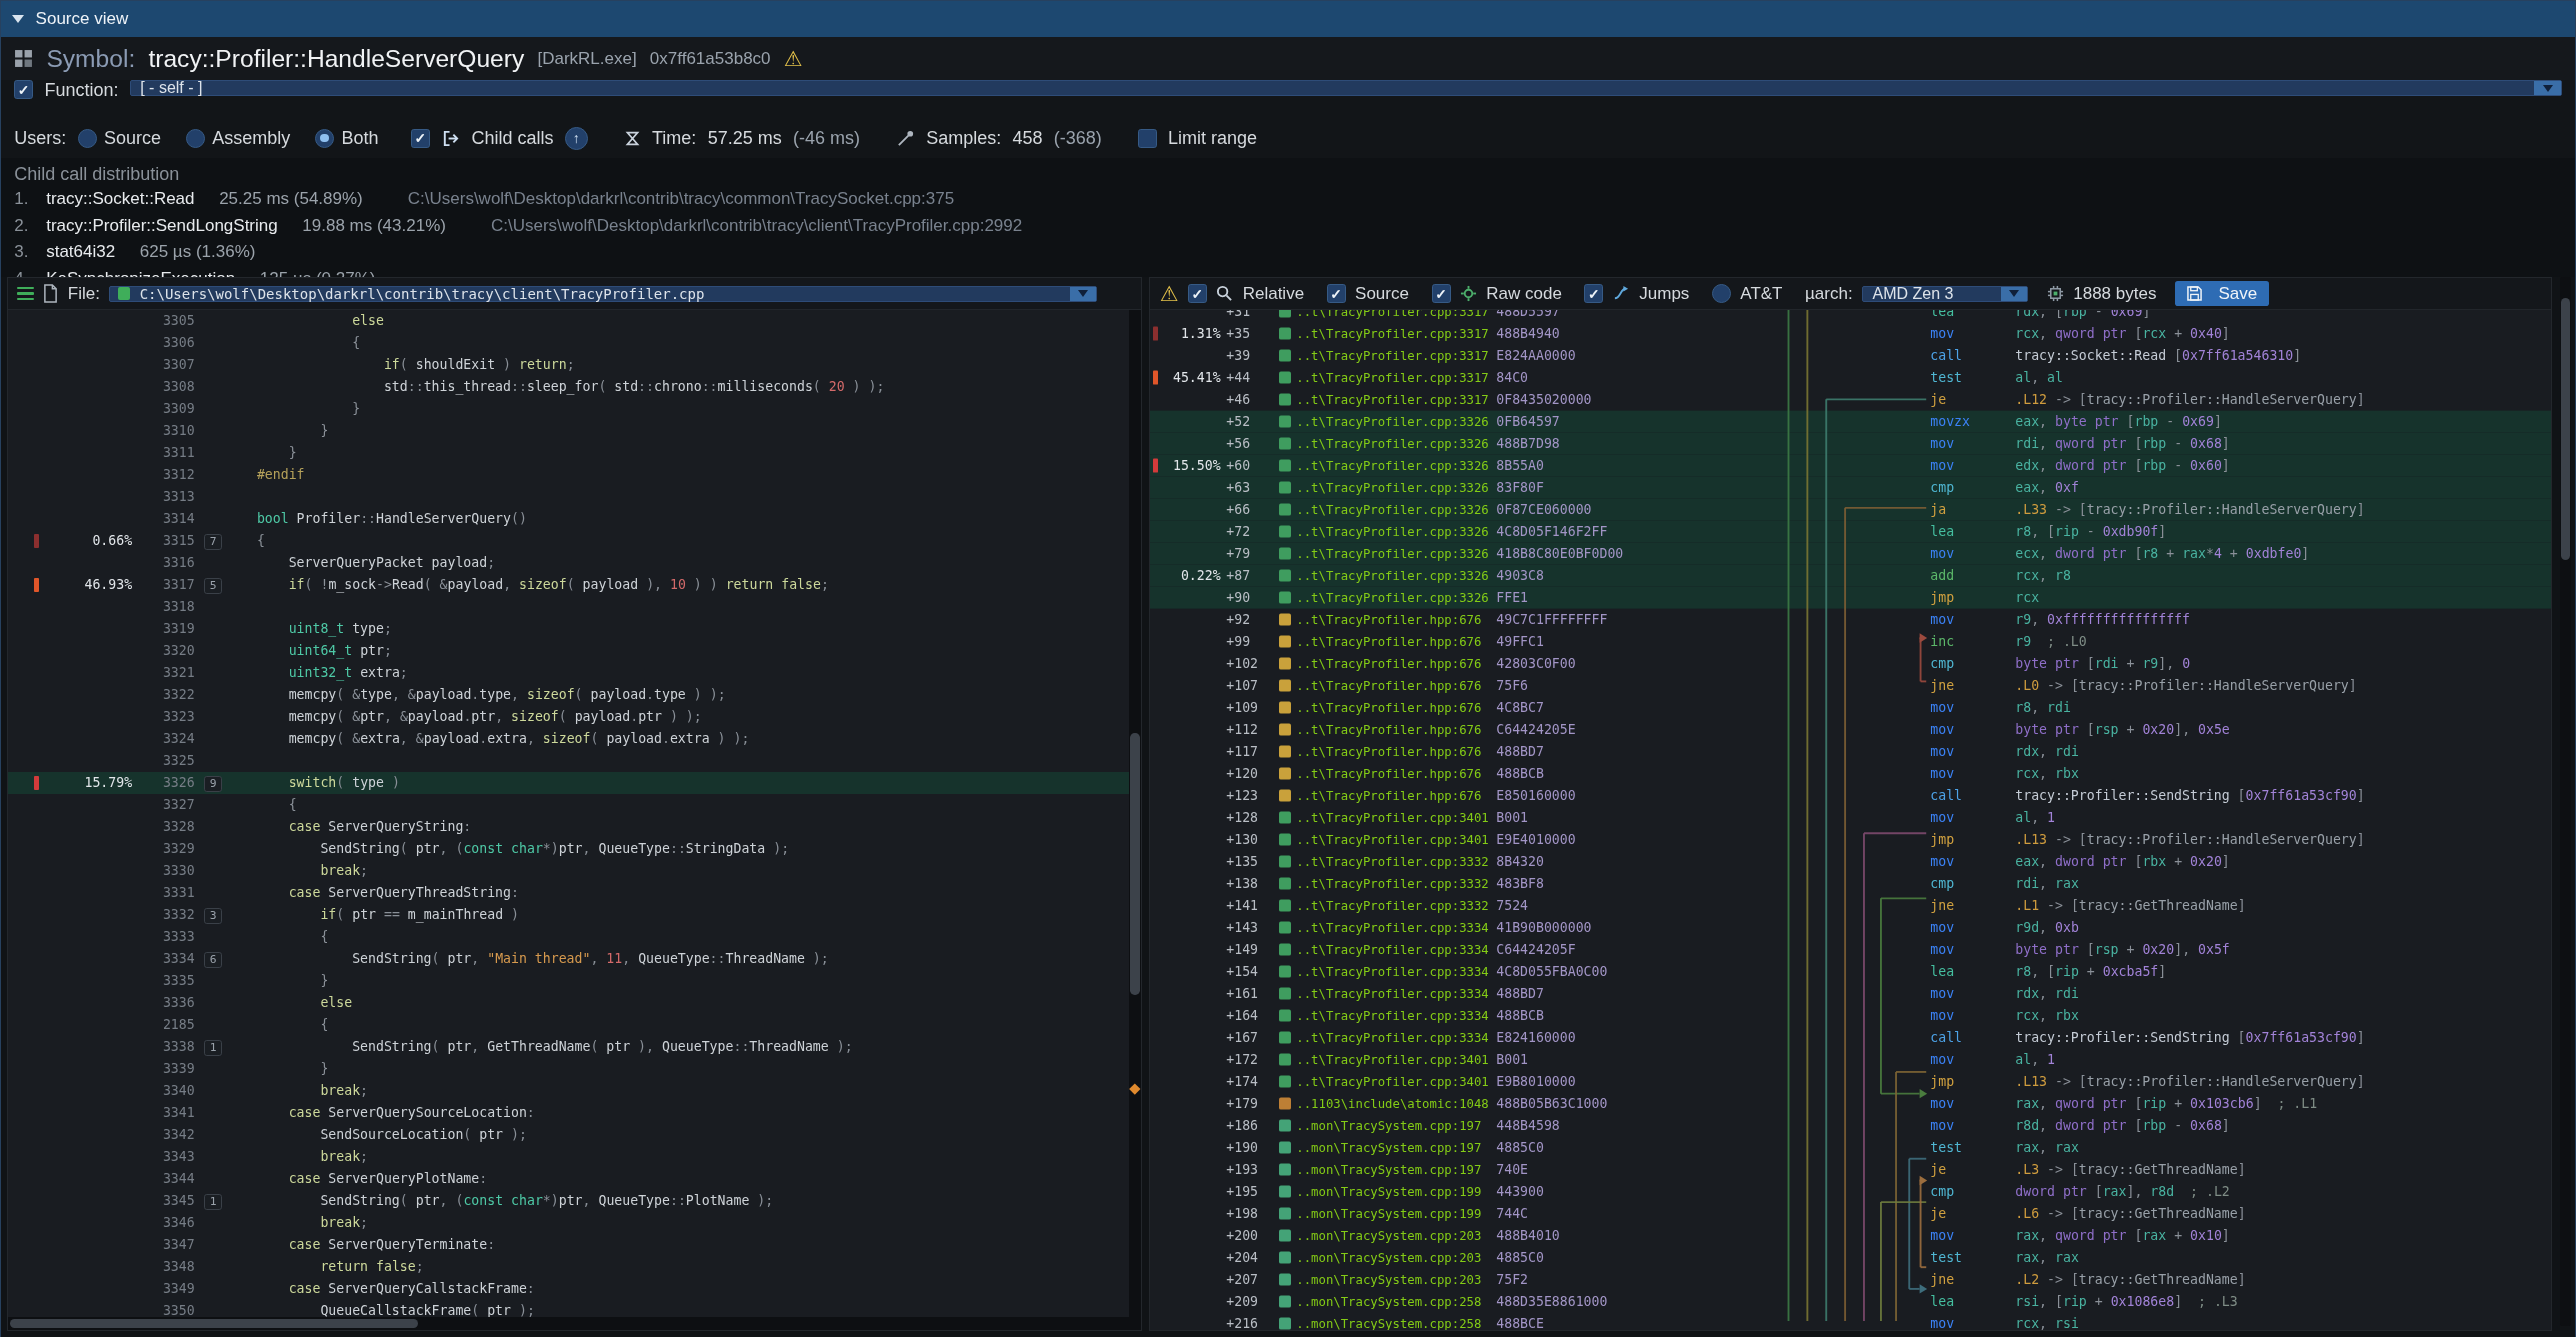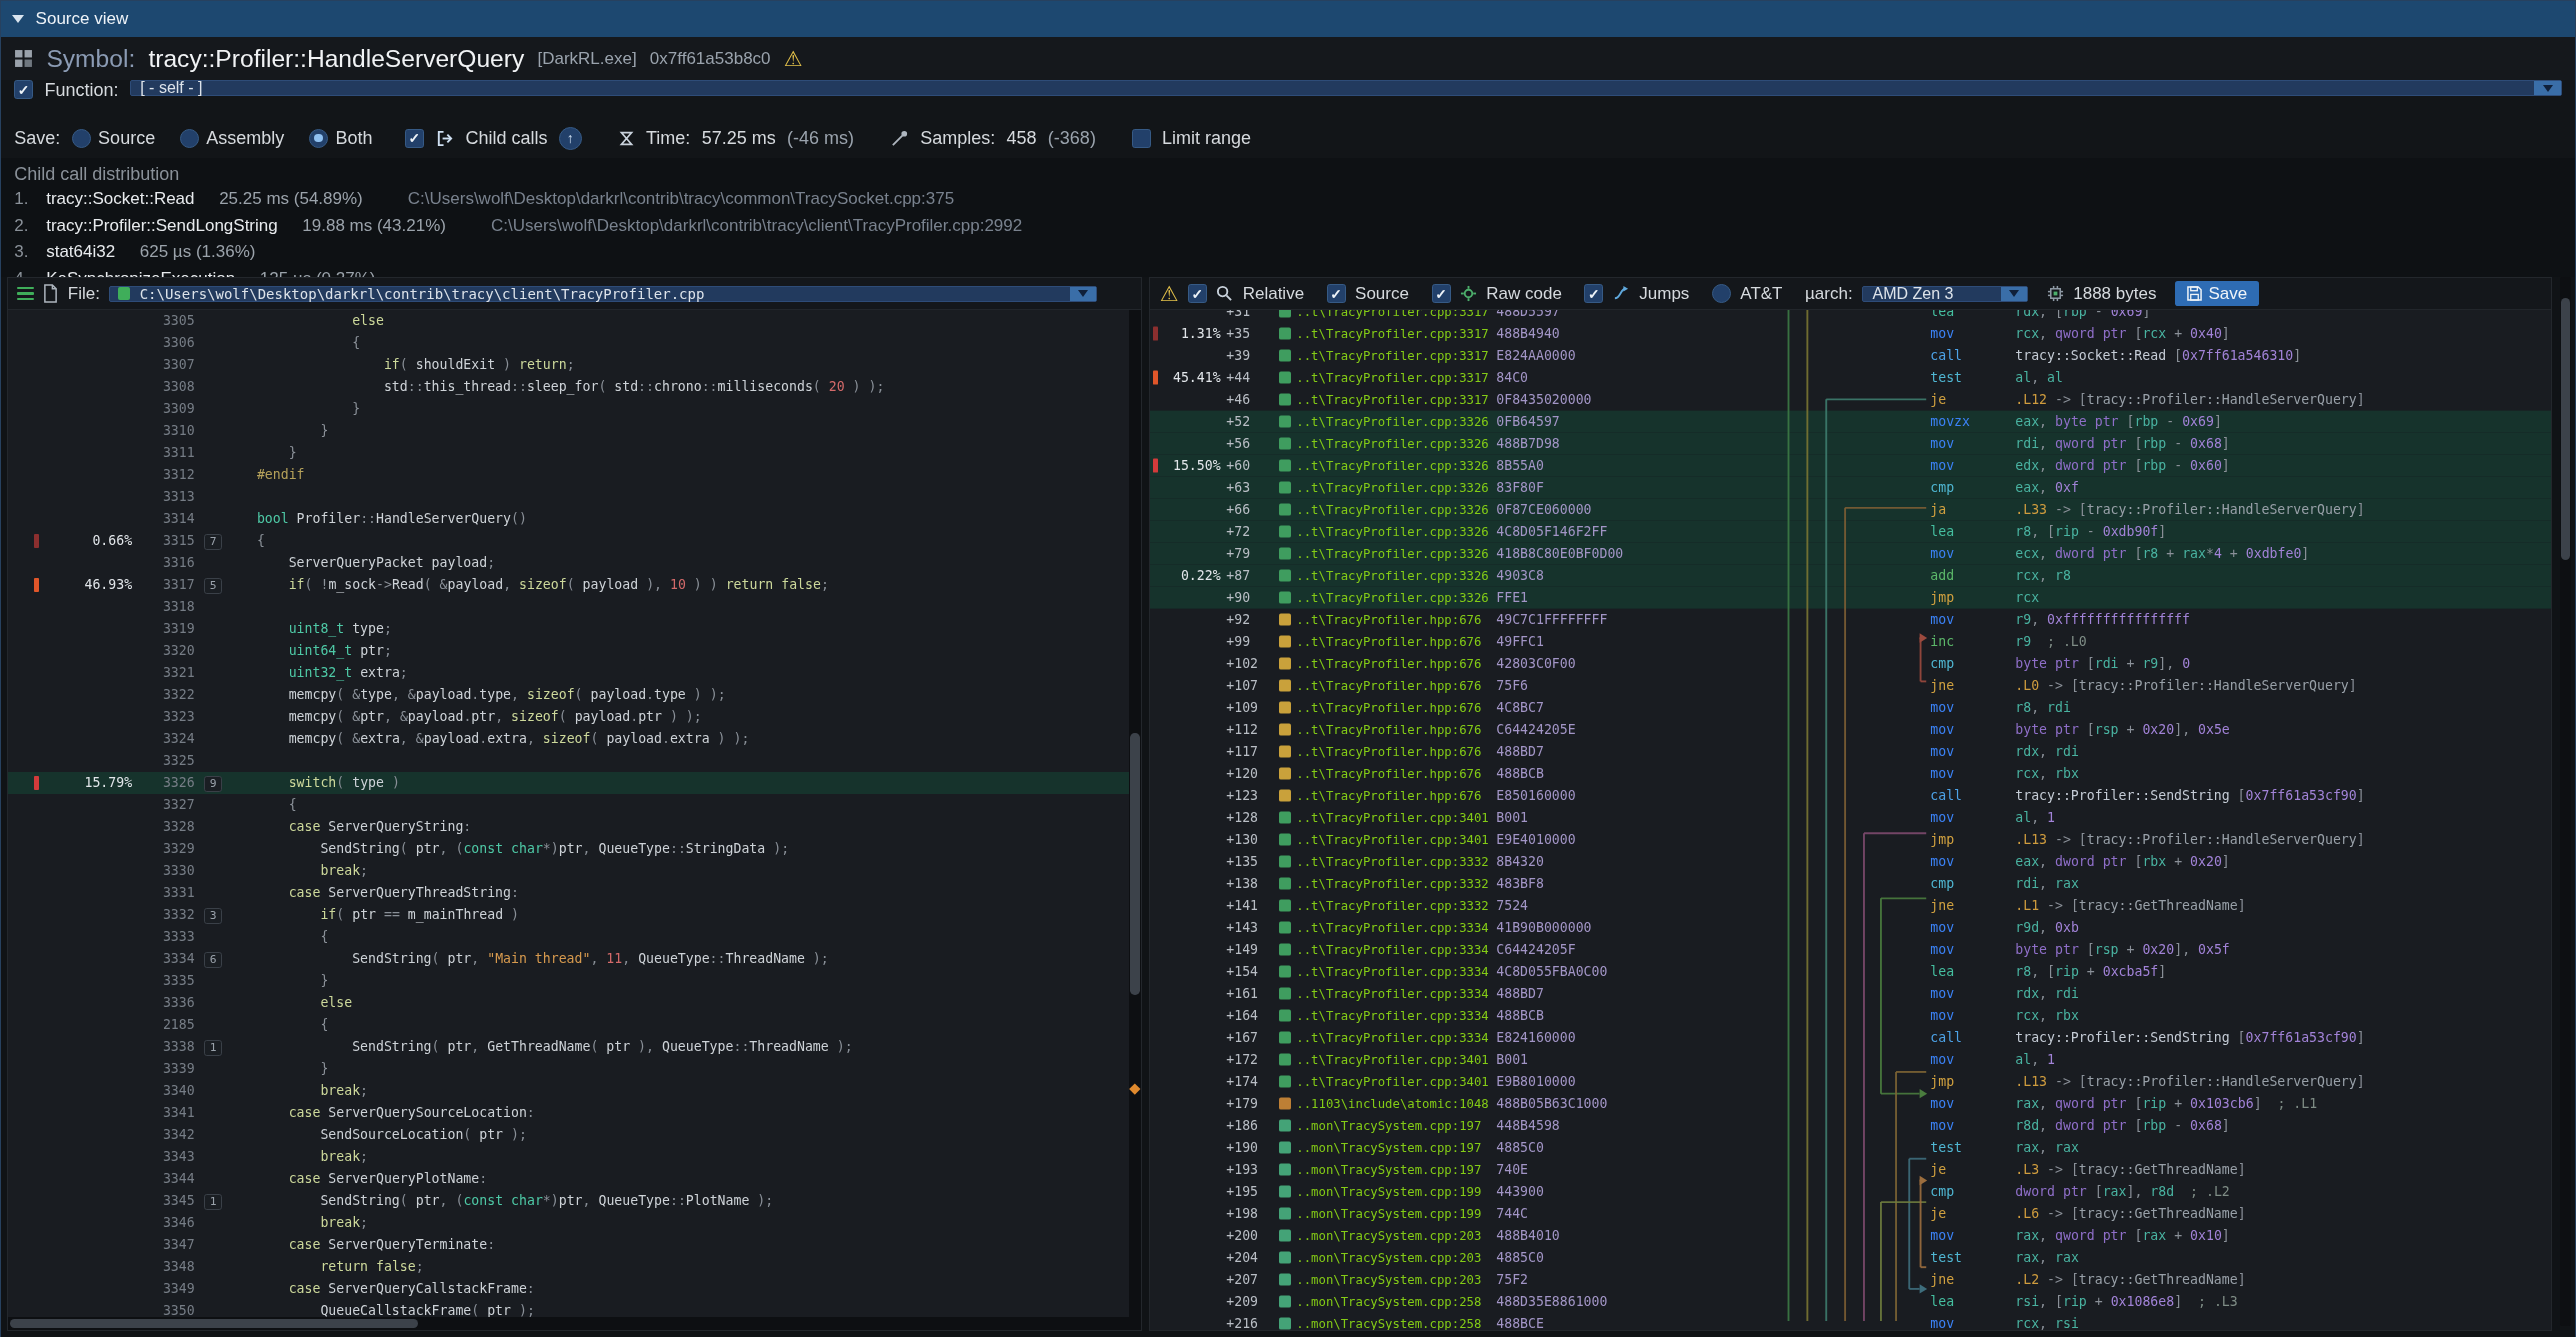--- a/index.html
+++ b/index.html
@@ -60,21 +60,21 @@
 
 
 .pane-toolbar{height:32px;background:#14171b;display:flex;align-items:center;gap:9.4px;padding:0 9.4px;flex:none;color:#d6dade;font-size:17px;border-bottom:0.9px solid #22262b;white-space:nowrap}
 .list-icon{display:inline-flex;flex-direction:column;gap:2.8px}
 .list-icon i{display:block;width:17px;height:2.8px;background:#3fae5a;border-radius:0.9px}
 .file-combo{width:988px}
 .src-sq{width:12.3px;height:12.3px;background:#3fae5a;border-radius:1.9px;margin-left:7.6px;flex:none}
 .file-combo .combo-text{font-family:"DejaVu Sans Mono",monospace;font-size:14px}
 .tlabel{color:#d6dade;font-size:17px}
 .uarch-combo{width:166px}
-.save-btn{margin-left:9.4px;height:25.5px;background:#2e6cb4;border-radius:2.8px;display:inline-flex;align-items:center;gap:7px;padding:0 11.3px;color:#f0f4f8;font-size:17px}
+.save-btn{margin-left:9.4px;height:25.5px;background:#2e6cb4;border-radius:2.8px;display:inline-flex;align-items:center;gap:17px;padding:0 11.3px;color:#f0f4f8;font-size:17px}
 
 
 .src-body{flex:1;position:relative;overflow:hidden;font-family:"DejaVu Sans Mono",monospace;font-size:13.2px}
 .src-row{display:flex;height:22px;line-height:22px;white-space:pre}
 .src-row.hl,.asm-row.hl{background:#16332c}
 .s-pct{width:132px;flex:none;position:relative;text-align:right;padding-right:7.6px;color:#e2e6ea}
 .heat-bar{position:absolute;left:26.4px;top:3.8px;width:4.7px;height:14px;border-radius:0.9px}
 .s-num{width:55px;flex:none;text-align:right;color:#767d86}
 .s-mark{width:49px;flex:none;padding-left:9.4px}
 .mark-badge{display:inline-block;margin-top:2.8px;height:16px;line-height:14px;padding:0 4.7px;border:0.9px solid #3a4048;border-radius:2.8px;background:#1a1e23;color:#9aa2ab;font-size:11.3px}
@@ -138,21 +138,21 @@
   <div class="func-row">
     <span class="cb on"></span>
     <span class="ui-label">Function:</span>
     <div class="combo func-combo">
       <span class="combo-text">[ - self - ]</span>
       <span class="combo-arrow"></span>
     </div>
   </div>
 
   <div class="mode-row">
-    <span class="ui-label">Save:</span>
+    <span class="ui-label">Users:</span>
     <span class="mode-group">
         <span class="radio-item">
           <span class="radio"></span>
           <span>Source</span>
         </span>
         <span class="radio-item">
           <span class="radio"></span>
           <span>Assembly</span>
         </span>
         <span class="radio-item">

